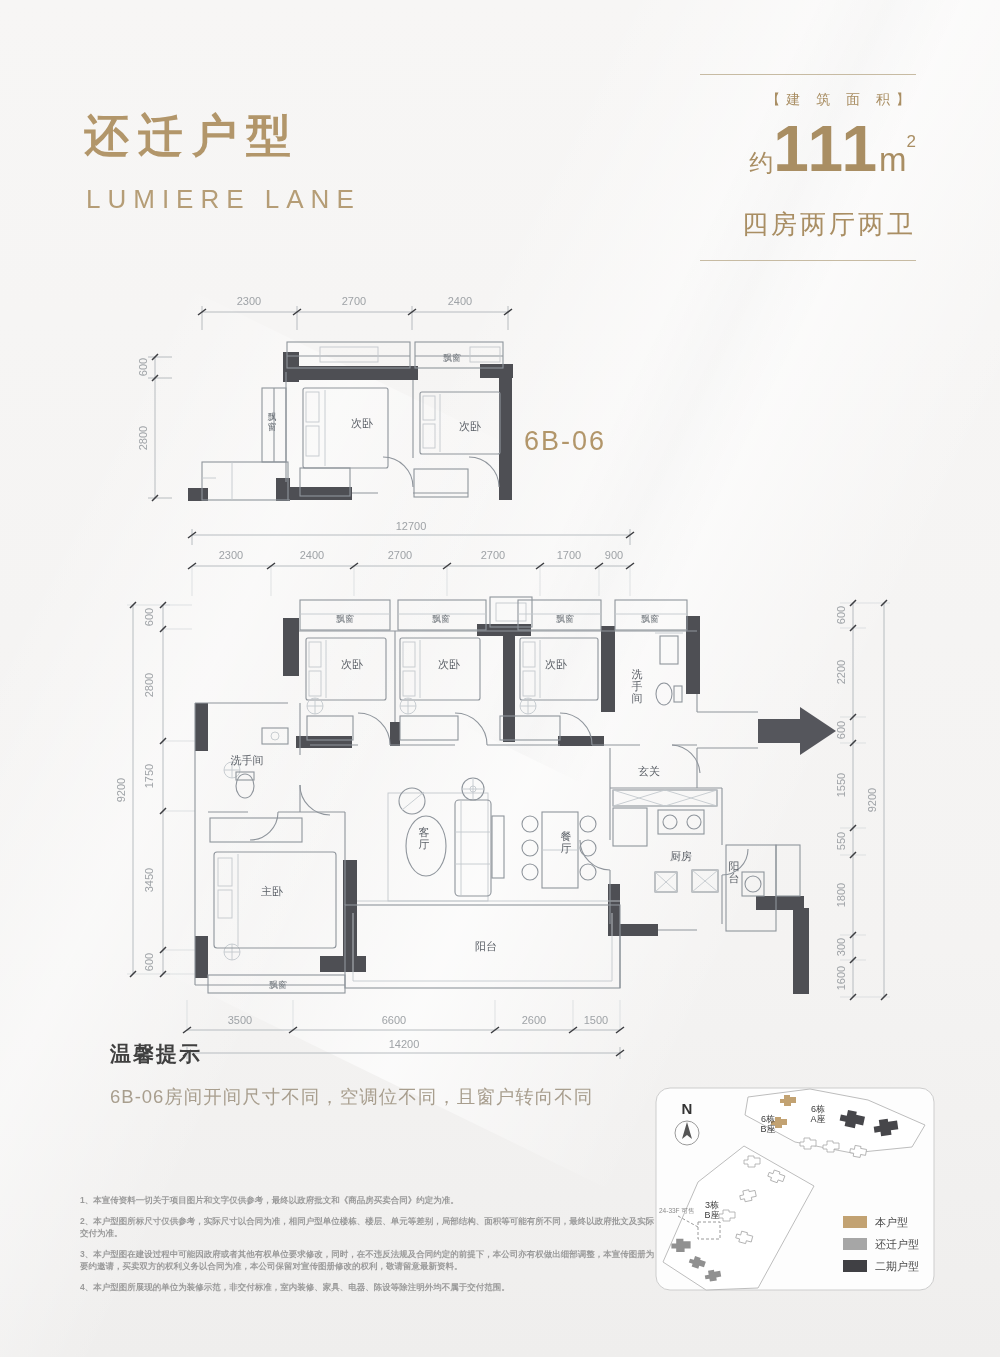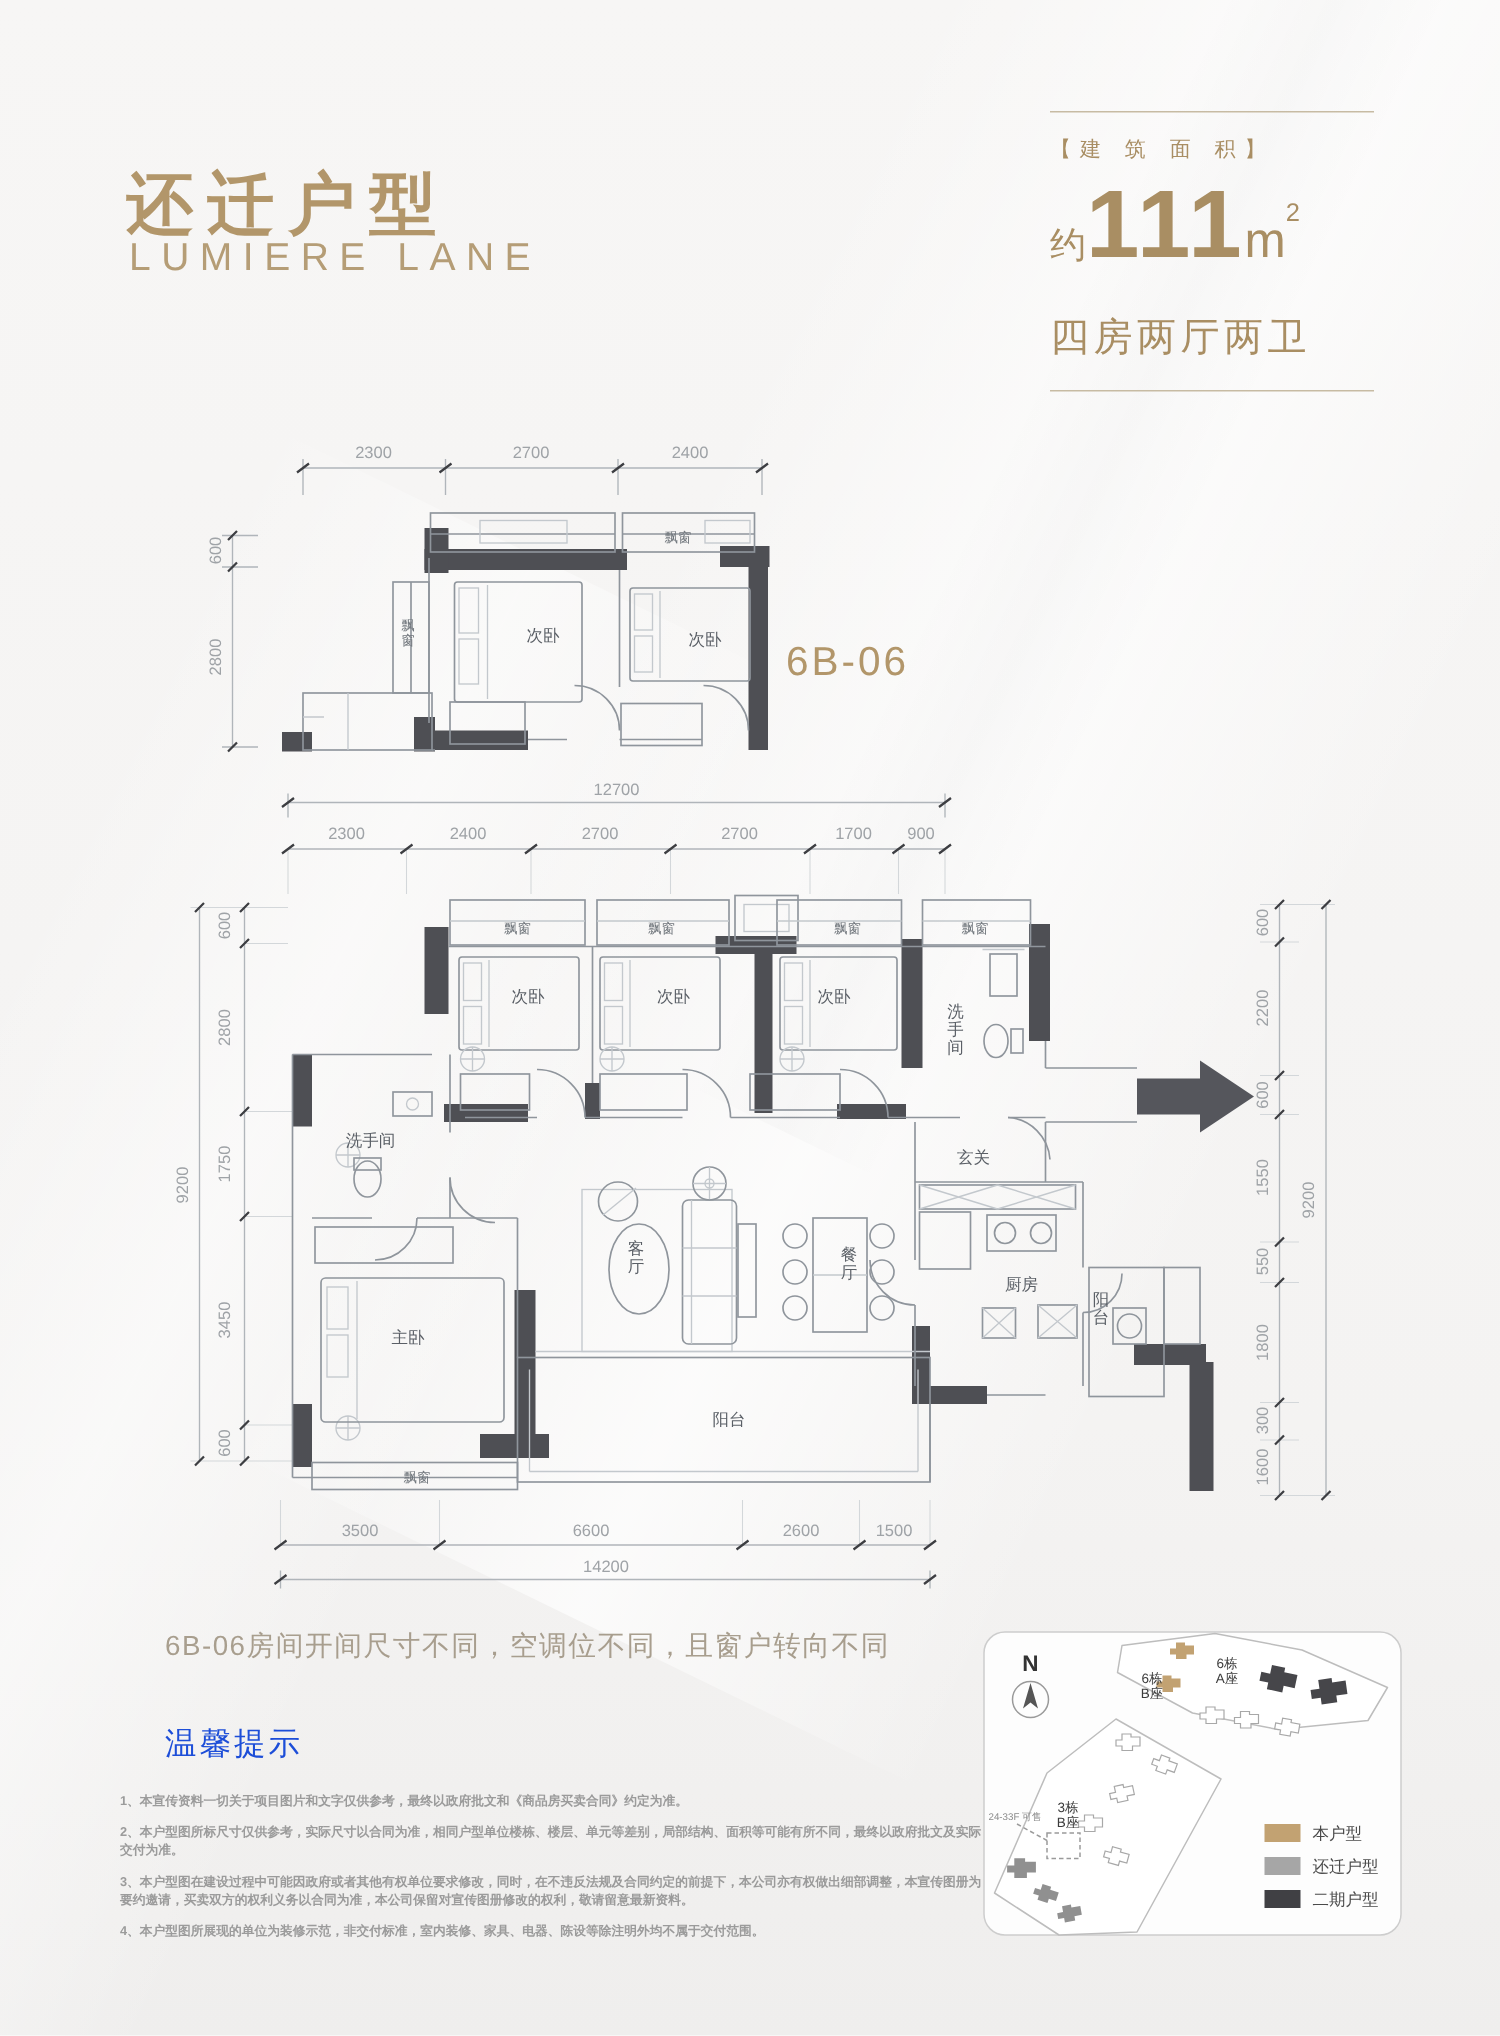--- a/index.html
+++ b/index.html
@@ -11,32 +11,32 @@
   .streak{position:absolute;pointer-events:none;z-index:0;}
   .s1{left:430px;top:-250px;width:520px;height:1400px;transform:rotate(26deg);
       background:linear-gradient(to right,rgba(255,255,255,0),rgba(255,255,255,.7),rgba(255,255,255,0));}
   .s2{left:-150px;top:300px;width:400px;height:1400px;transform:rotate(26deg);
       background:linear-gradient(to right,rgba(255,255,255,0),rgba(255,255,255,.5),rgba(255,255,255,0));}
   .s3{left:650px;top:-100px;width:140px;height:900px;transform:rotate(26deg);
       background:linear-gradient(to right,rgba(0,0,0,0),rgba(0,0,0,.02),rgba(0,0,0,0));}
   .layer{position:absolute;z-index:1;}
   
   .page-title{left:84px;top:106px;font-size:45px;font-weight:bold;color:#b2966a;letter-spacing:9px;}
-  .page-sub{left:86px;top:156px;font-size:26px;color:#b59d76;letter-spacing:7px;}
+  .page-sub{left:86px;top:184px;font-size:26px;color:#b59d76;letter-spacing:7px;}
   .area-box{left:700px;top:74px;width:216px;border-top:1px solid #c7bba3;border-bottom:1px solid #c7bba3;
-            padding:16px 0 18px 0;text-align:left;color:#a98e63;}
+            padding:16px 0 18px 0;text-align:right;color:#a98e63;}
   .area-tag{font-size:14px;letter-spacing:6px;}
   .area-row{margin-top:8px;line-height:1;white-space:nowrap;}
   .area-approx{font-size:24px;}
   .area-val{font-size:64px;font-weight:bold;letter-spacing:2px;}
   .area-unit{font-size:33px;}
   .area-sup{font-size:17px;position:relative;top:-24px;}
   .area-rooms{margin-top:26px;font-size:26px;letter-spacing:3px;}
   
-  .tips-title{left:110px;top:1148px;font-size:21px;font-weight:normal;color:#1d4ed8;letter-spacing:2px;}
+  .tips-title{left:110px;top:1040px;font-size:21px;font-weight:bold;color:#404040;letter-spacing:2px;}
   .tips-text{left:110px;top:1084px;font-size:18.5px;color:#a89e8e;letter-spacing:1px;}
   
   .disc{left:80px;top:1194px;width:578px;font-size:8.5px;line-height:12px;color:#9b9b9b;font-weight:bold;}
   .disc p{margin:0 0 9px 0;}
   
   svg{position:absolute;left:0;top:0;z-index:1;}
   .thin{stroke:#8f959c;stroke-width:1.1;fill:none;}
   .lite{stroke:#c3c8cd;stroke-width:0.9;fill:none;}
   .wall{fill:#4e4f54;}
   .dim{stroke:#b0b5ba;stroke-width:0.9;fill:none;}

